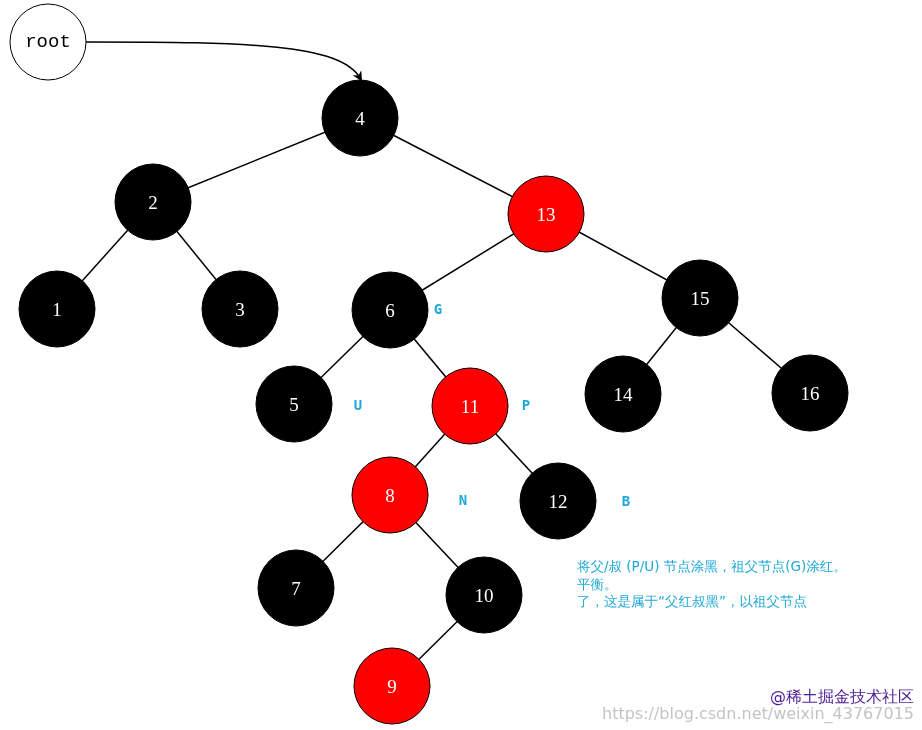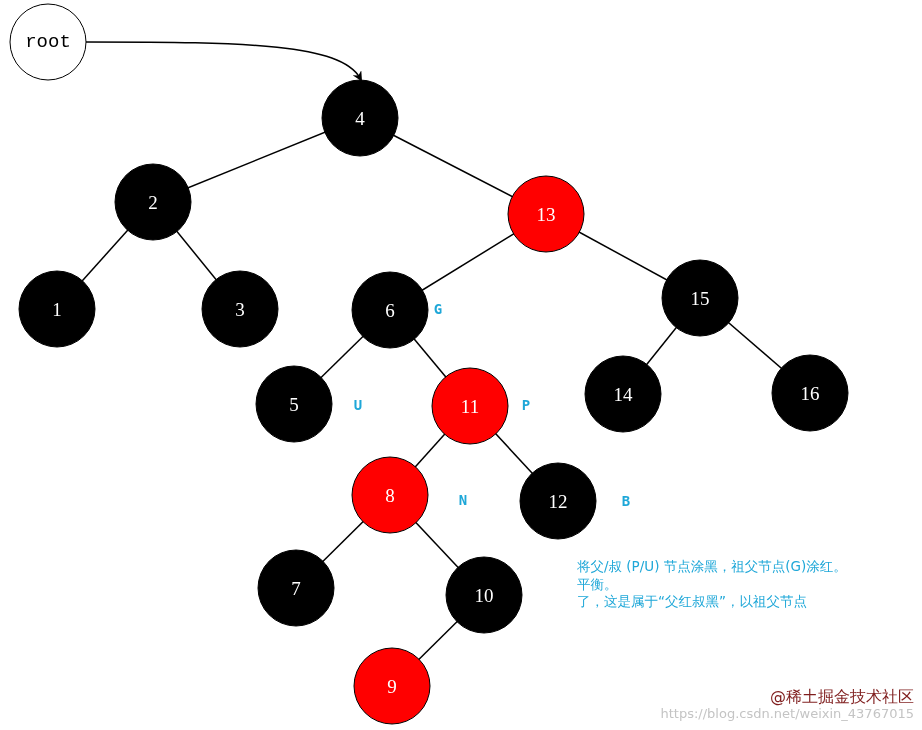--- a/index.html
+++ b/index.html
@@ -5,22 +5,22 @@
   html, body { margin:0; padding:0; background:#ffffff; }
   body { width:922px; height:730px; position:relative; overflow:hidden; font-family:"DejaVu Serif", serif; }
   #canvas { position:absolute; left:0; top:0; width:922px; height:730px; }
   svg text { font-family:"Liberation Serif", "DejaVu Serif", serif; }
   .node-label { font-size:19px; fill:#ffffff; text-anchor:middle; dominant-baseline:central; }
   .root-label { font-size:19px; fill:#000000; text-anchor:middle; dominant-baseline:central; font-family:"Liberation Mono", "DejaVu Sans Mono", monospace; }
   .tag { font-family:"DejaVu Sans Mono", monospace; font-weight:bold; font-size:14px; fill:#1ea7d8; text-anchor:middle; dominant-baseline:central; }
   .note { position:absolute; left:577px; top:558px; width:360px; color:#1ea7d8; font-family:"DejaVu Sans", sans-serif; font-size:13.5px; line-height:17.5px; }
   .note div { white-space:nowrap; }
   .watermark { position:absolute; right:8px; top:688px; text-align:right; color:#9a9a9a; font-family:"DejaVu Sans", sans-serif; }
-  .wm1 { font-size:16px; color:#7f1d1d; line-height:18px; }
-  .wm2 { font-size:13px; color:#c4c4c4; line-height:16px;text-align:right; }
+  .wm1 { font-size:16px; color:#4c1d95; line-height:18px; }
+  .wm2 { font-size:16px; color:#c4c4c4; line-height:16px;text-align:right; }
 </style>
 </head>
 <body>
 
 <svg id="canvas" width="922" height="730" viewBox="0 0 922 730" xmlns="http://www.w3.org/2000/svg">
   <defs>
     <marker id="arrowhead" markerWidth="10" markerHeight="10" refX="6" refY="5" orient="auto" markerUnits="userSpaceOnUse">
       <path d="M0,0 L10,5 L0,10 L3,5 Z" fill="#000"></path>
     </marker>
   </defs>

